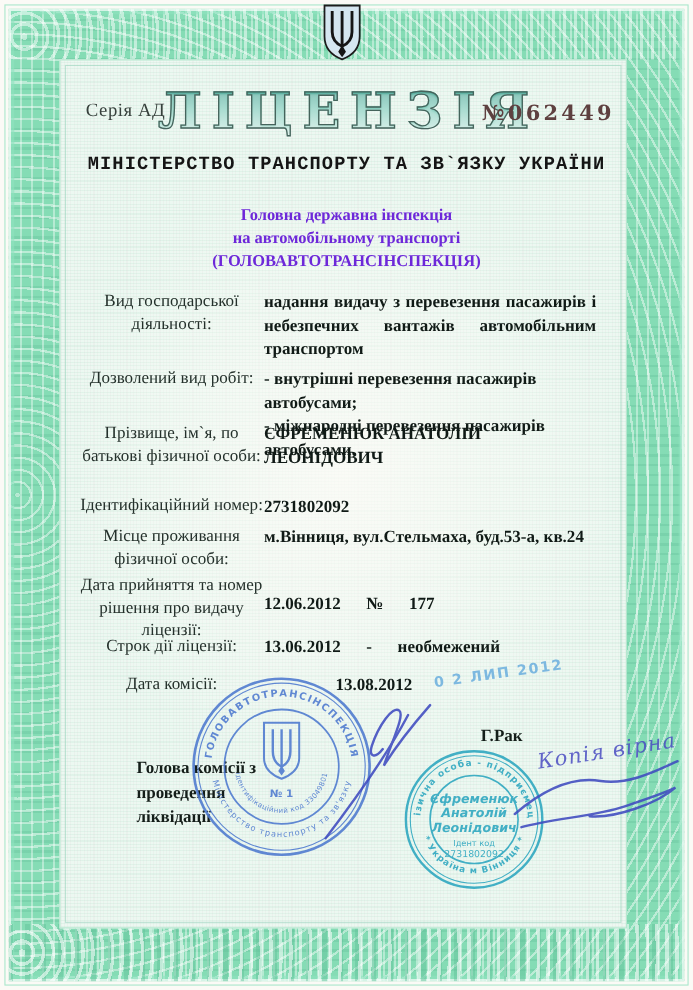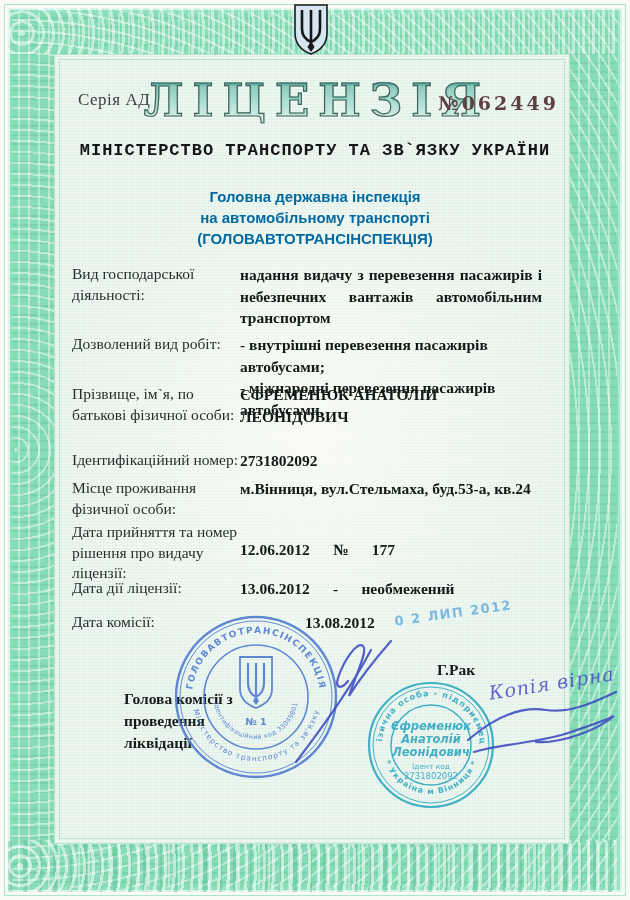--- a/index.html
+++ b/index.html
@@ -42,24 +42,24 @@
   .title{left:140px;top:74px;width:350px;text-align:right;
     font-family:"DejaVu Serif",serif;font-weight:700;font-size:45px;letter-spacing:9px;
     color:#6fc3b0;-webkit-text-stroke:1.2px #46645c;
     background:linear-gradient(180deg,#2f9383 0%,#7ccab8 48%,#def2ec 100%);
     -webkit-background-clip:text;background-clip:text;-webkit-text-fill-color:transparent;
     text-shadow:0 2px 2px rgba(255,255,255,.35);}
 
   .ministry{left:0;top:141px;width:100%;text-align:center;
     font-family:"Liberation Mono",monospace;font-weight:700;font-size:17px;letter-spacing:1px;color:#151515;}
   .authority{left:0;top:186px;width:100%;text-align:center;
-    font-family:Liberation Sans, sans-serif;font-weight:700;font-size:15px;line-height:21px;color:#0369a1;white-space:pre-line;}
+    font-family:Liberation Serif, serif;font-weight:700;font-size:15px;line-height:21px;color:#6d28d9;white-space:pre-line;}
 
   .row{position:absolute;left:0;right:0;}
-  .lbl{position:absolute;left:72px;width:168px;top:0;font-size:15.5px;line-height:20.5px;color:#24302b;white-space:pre-line;}
+  .lbl{position:absolute;left:72px;width:168px;top:0;font-size:15.5px;line-height:20.5px;color:#24302b;white-space:pre-line;text-align:center;}
   .val{position:absolute;left:240px;width:302px;top:0;font-size:15.5px;line-height:21.5px;font-weight:700;color:#101a16;}
   .just{text-align:justify;}
   .pre{white-space:pre;}
   .wrap-lines{white-space:pre-line;}
 
   .left-title{left:124px;top:688px;font-size:15.5px;line-height:22px;font-weight:700;color:#141d19;white-space:pre-line;}
   .right-name{left:437px;top:661px;font-size:15.5px;font-weight:700;color:#141d19;}
 
   .date-stamp{left:394px;top:604px;width:140px;font-size:13px;font-weight:700;letter-spacing:1.5px;
     color:#6aaede;transform:rotate(-8deg);font-family:"DejaVu Sans",sans-serif;opacity:.85;}
@@ -131,21 +131,21 @@
     </div>
 
     <div class="row" style="top:522px">
       <div class="lbl">Дата прийняття та номер
 рішення про видачу
 ліцензії:</div>
       <div class="val pre" style="top:17px">12.06.2012      №      177</div>
     </div>
 
     <div class="row" style="top:578px">
-      <div class="lbl">Дата дії ліцензії:</div>
+      <div class="lbl">Строк дії ліцензії:</div>
       <div class="val pre">13.06.2012      -      необмежений</div>
     </div>
 
     <div class="row" style="top:612px">
       <div class="lbl">Дата комісії:</div>
       <div class="val" style="left:305px">13.08.2012</div>
     </div>
 
     <div class="abs date-stamp">0 2 ЛИП 2012</div>
 

